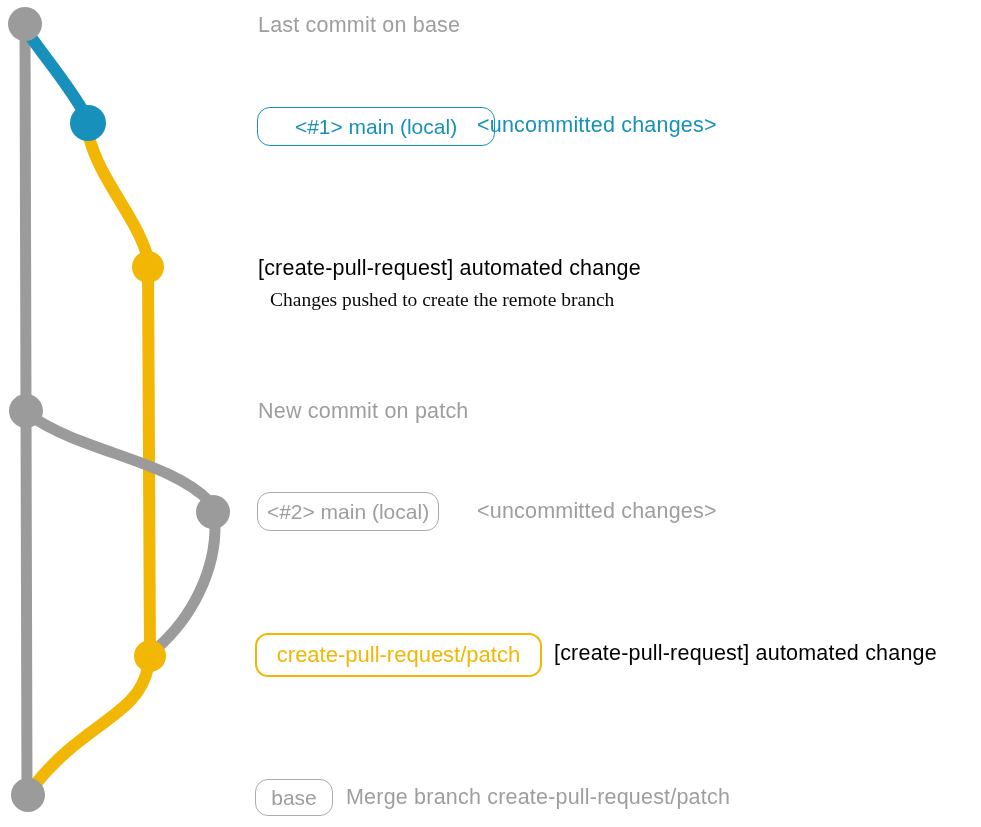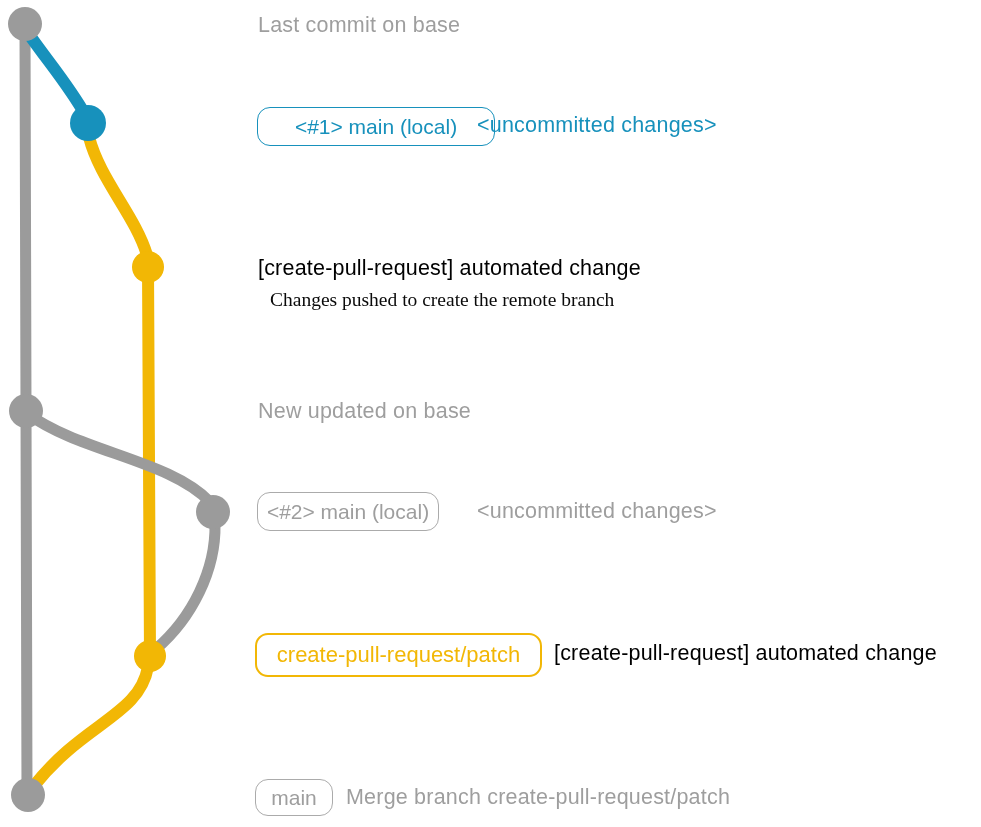--- a/index.html
+++ b/index.html
@@ -71,30 +71,30 @@
   <div class="abs gray-label" style="left:258px; top:13px;">Last commit on base</div>
 
   <div class="abs badge blue" style="left:257px; top:107px; width:238px; height:39px;">
     <span>&lt;#1&gt; main (local)</span>
   </div>
   <div class="abs heading blue-text" style="left:477px; top:113px;">&lt;uncommitted changes&gt;</div>
 
   <div class="abs heading yellow-text" style="left:258px; top:256px;">[create-pull-request] automated change</div>
   <div class="abs desc" style="left:270px; top:289px;">Changes pushed to create the remote branch</div>
 
-  <div class="abs gray-label" style="left:258px; top:399px;">New updated on base</div>
+  <div class="abs gray-label" style="left:258px; top:399px;">New commit on patch</div>
 
   <div class="abs badge gray" style="left:257px; top:492px; width:182px; height:39px;">
     <span>&lt;#2&gt; main (local)</span>
   </div>
   <div class="abs heading gray-text" style="left:477px; top:499px;">&lt;uncommitted changes&gt;</div>
 
   <div class="abs badge yellow" style="left:255px; top:633px; width:287px; height:44px; font-size:22px;text-align:center;">
     <span>create-pull-request/patch</span>
   </div>
   <div class="abs heading yellow-text" style="left:554px; top:641px;">[create-pull-request] automated change</div>
 
   <div class="abs badge gray" style="left:255px; top:779px; width:78px; height:37px;">
-    <span>main</span>
+    <span>base</span>
   </div>
   <div class="abs gray-label" style="left:346px; top:785px;">Merge branch create-pull-request/patch</div>
 
 </div>
 
 </body></html>

